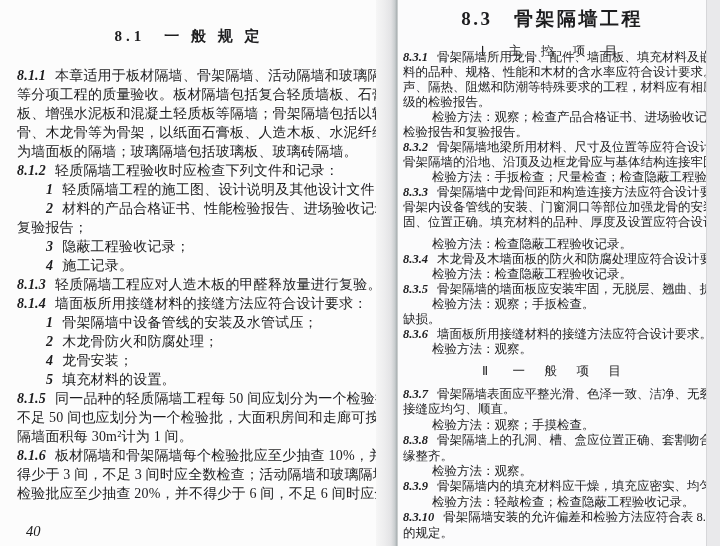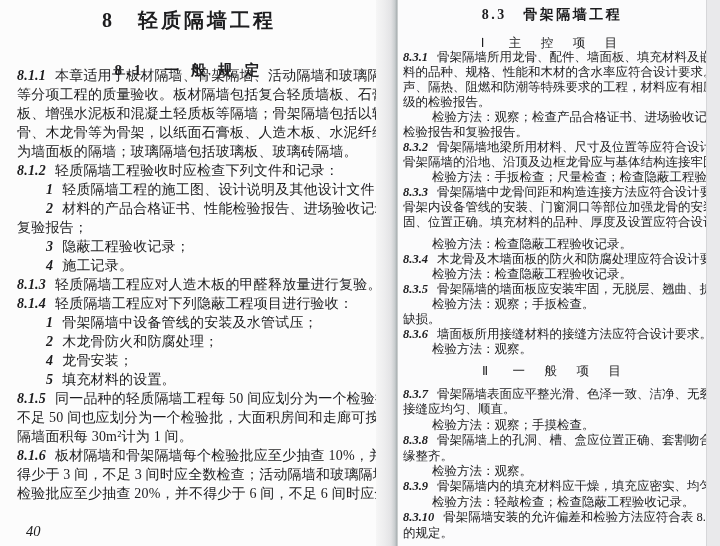--- a/index.html
+++ b/index.html
@@ -19,37 +19,36 @@
     position:absolute; top:0; left:706px; width:14px; height:546px;
     background:#e9e9eb; border-left:1px solid #d6d6d9; box-sizing:border-box;
   }
   
   .lp-title { margin-top:7px; text-align:center; font-size:20px; font-weight:bold; letter-spacing:3px; }
   .lp-sec   { margin-top:27px; text-align:center; font-size:15px; font-weight:bold; letter-spacing:4px; }
   .lp-body  { position:absolute; top:66px; left:17px; width:358px; }
   .lp-body .bl { white-space:nowrap; height:19px; line-height:19px; font-size:14px; letter-spacing:0.2px; }
   .page-num { position:absolute; top:523px; left:26px; font-size:14.5px; font-style:italic; }
   
-  .rp-title { margin-top:6px; text-align:center; font-size:14px; font-weight:bold; letter-spacing:2.5px; }
+  .rp-title { margin-top:6px; text-align:center; font-size:19px; font-weight:bold; letter-spacing:2.5px; }
   .rp-sub   { text-align:center; font-size:12.5px; letter-spacing:6px;font-family:Liberation Mono, monospace; }
   .rp-sub-1 { margin-top:11px; }
   .rp-body  { position:absolute; top:50px; left:5px; width:303px; }
   .rp-body .bl { white-space:nowrap; height:15px; line-height:15px; font-size:12.5px; }
   .blk-b .bl { height:15.4px; line-height:15.4px; }
   .rp-sub-2 { margin-top:6px; margin-bottom:7px; }
   
   .bl .num { font-weight:bold; margin-right:9px;font-style:italic; }
   .bl.indent { padding-left:29px; }
   .bl.gap-before { margin-top:7px; }
 </style>
 </head>
 <body>
 
 <div class="page page-left">
-  <div class="lp-title">8　轻质隔墙工程</div>
   <div class="lp-sec">8.1　一 般 规 定</div>
   <div class="lp-body">
 
       <div class="bl"><b class="num">8.1.1</b><span>本章适用于板材隔墙、骨架隔墙、活动隔墙和玻璃隔墙</span></div>
 
       <div class="bl"><span>等分项工程的质量验收。板材隔墙包括复合轻质墙板、石膏空心</span></div>
 
       <div class="bl"><span>板、增强水泥板和混凝土轻质板等隔墙；骨架隔墙包括以轻钢龙</span></div>
 
       <div class="bl"><span>骨、木龙骨等为骨架，以纸面石膏板、人造木板、水泥纤维板等</span></div>
@@ -63,21 +62,21 @@
       <div class="bl indent"><b class="num">2</b><span>材料的产品合格证书、性能检验报告、进场验收记录和</span></div>
 
       <div class="bl"><span>复验报告；</span></div>
 
       <div class="bl indent"><b class="num">3</b><span>隐蔽工程验收记录；</span></div>
 
       <div class="bl indent"><b class="num">4</b><span>施工记录。</span></div>
 
       <div class="bl"><b class="num">8.1.3</b><span>轻质隔墙工程应对人造木板的甲醛释放量进行复验。</span></div>
 
-      <div class="bl"><b class="num">8.1.4</b><span>轻质隔墙工程应对下列隐蔽工程项目进行验收：</span></div>
+      <div class="bl"><b class="num">8.1.4</b><span>墙面板所用接缝材料的接缝方法应符合设计要求：</span></div>
 
       <div class="bl indent"><b class="num">1</b><span>骨架隔墙中设备管线的安装及水管试压；</span></div>
 
       <div class="bl indent"><b class="num">2</b><span>木龙骨防火和防腐处理；</span></div>
 
 
       <div class="bl indent"><b class="num">4</b><span>龙骨安装；</span></div>
 
       <div class="bl indent"><b class="num">5</b><span>填充材料的设置。</span></div>
 

